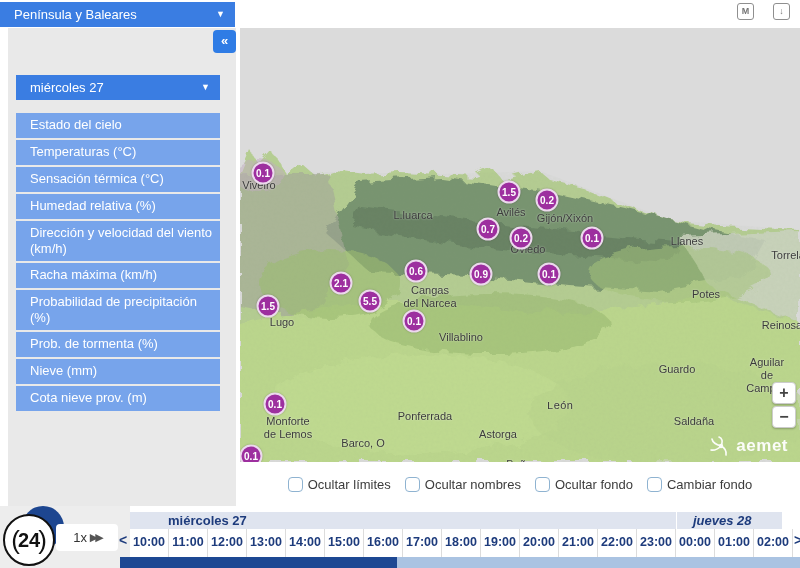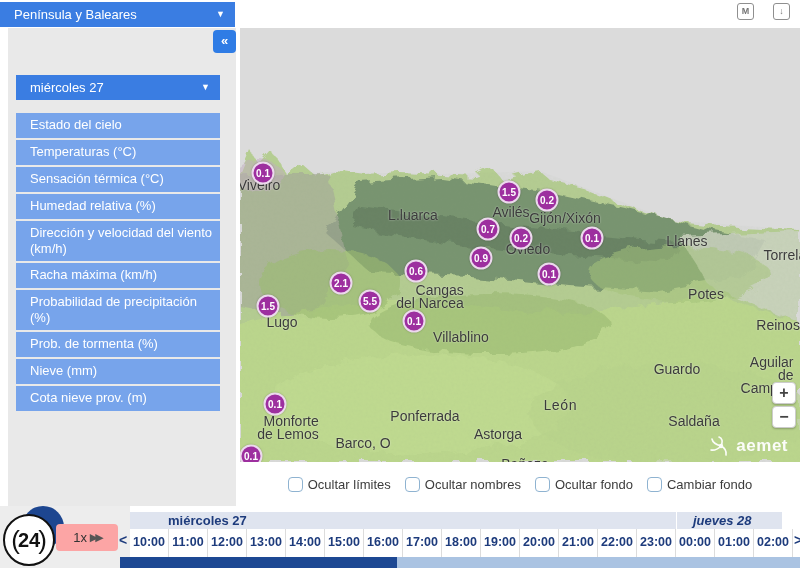--- a/index.html
+++ b/index.html
@@ -24,22 +24,22 @@
     font-size:13px; line-height:25px; padding:0 14px; cursor:pointer; }
   .day-dd .chev { position:absolute; right:10px; top:0; font-size:9px; line-height:25px; }
   .menu { position:absolute; left:8px; top:85px; width:204px; }
   .menu-item { width:204px; min-height:25px; background:#77a4eb; color:#fff; font-size:13px;
     padding:4px 0 4px 14px; line-height:16px; margin-bottom:2px; cursor:pointer; }
   .menu-item.selected { background:#2b77e8; }
 
   
   .map { position:absolute; left:240px; top:24px; width:560px; height:438px; background:#dbdbdb; overflow:hidden; z-index:1; }
   .map svg.terrain { position:absolute; left:0; top:0; }
-  .map-label { position:absolute; transform:translate(-50%,-50%); color:#3b3b3b; font-size:14px;
-    white-space:pre-line; text-align:right; line-height:13px; text-shadow:0 0 2px rgba(255,255,255,.6); }
+  .map-label { position:absolute; transform:translate(-50%,-50%); color:#3b3b3b; font-size:11px;
+    white-space:pre-line; text-align:center; line-height:13px; text-shadow:0 0 2px rgba(255,255,255,.6); }
   .badge { position:absolute; transform:translate(-50%,-50%); width:23px; height:23px; border-radius:50%;
     background:#9d2f9f; border:2px solid #ecd9ed; color:#fff; font-size:10px; font-weight:bold;
     text-align:center; line-height:19px; box-shadow:0 0 2px rgba(0,0,0,.25); cursor:pointer; }
   .zoom-ctrl { position:absolute; right:4px; top:358px; width:24px; }
   .zoom-btn { width:24px; height:22px; background:#fff; border:1px solid #ccc; border-radius:4px;
     font-size:16px; font-weight:bold; color:#444; text-align:center; line-height:20px; margin-bottom:2px;
     box-shadow:0 1px 2px rgba(0,0,0,.25); cursor:pointer; }
   .aemet-logo { position:absolute; right:12px; top:412px; color:#fff; opacity:.95; display:flex; align-items:center; }
   .aemet-logo .word { font-size:17px; font-weight:bold; letter-spacing:.5px; }
   .aemet-logo svg { margin-right:4px; }
@@ -52,21 +52,21 @@
   .opt .txt { font-size:13px; color:#3c3c3c; }
 
   
   .bottombar { position:absolute; left:0; top:506px; width:800px; height:62px; background:#fff; z-index:6; }
   .play-zone { position:absolute; left:0; top:0; width:130px; height:62px; background:#ededed; }
   .play-circle { position:absolute; left:22px; top:0px; width:42px; height:42px; border-radius:50%; background:#1d4690; cursor:pointer; }
   .logo24 { position:absolute; left:3px; top:8px; width:52px; height:52px; border-radius:50%; background:#fff;
     border:2.5px solid #111; display:flex; align-items:center; justify-content:center;
     font-weight:bold; font-size:20px; color:#111; }
   .logo24 .paren { font-weight:normal; font-size:26px; margin:0 -2px; line-height:1; }
-  .speed-box { position:absolute; left:56px; top:18px; width:62px; height:27px; background:#fca5a5; border-radius:4px;
+  .speed-box { position:absolute; left:56px; top:18px; width:62px; height:27px; background:#ffffff; border-radius:4px;
     display:flex; align-items:center; justify-content:space-around; padding:0 16px; }
   .speed-box .speed { font-size:13px; color:#333; cursor:pointer; }
   .speed-box .ff { font-size:11px; color:#555; letter-spacing:-3px; cursor:pointer; }
   .tl-arrow { position:absolute; top:26px; font-size:14px; font-weight:bold; color:#1d3b7c; cursor:pointer; }
 
   .timeline { position:absolute; left:130px; top:6px; width:663px; }
   .tl-days { display:flex; height:17px; }
   .tl-day { background:#dfe4ef; color:#1d3b7c; font-weight:bold; font-size:13px; line-height:17px; }
   .tl-day + .tl-day { border-left:1px solid #fff; }
   .tl-hours { display:flex; height:27px; background:#fff; }
@@ -173,21 +173,21 @@
         <span class="map-label" style="left: 285px; top: 440px;">Bañeza</span>
       </div>
     <div id="map-badges">
         <div class="badge" style="left: 23px; top: 149px;">0.1</div>
         <div class="badge" style="left: 269px; top: 168px;">1.5</div>
         <div class="badge" style="left: 307px; top: 176px;">0.2</div>
         <div class="badge" style="left: 248px; top: 205px;">0.7</div>
         <div class="badge" style="left: 281px; top: 214px;">0.2</div>
         <div class="badge" style="left: 352px; top: 214px;">0.1</div>
         <div class="badge" style="left: 176px; top: 247px;">0.6</div>
-        <div class="badge" style="left: 241px; top: 234px;">0.9</div>
+        <div class="badge" style="left: 241px; top: 250px;">0.9</div>
         <div class="badge" style="left: 309px; top: 250px;">0.1</div>
         <div class="badge" style="left: 101px; top: 259px;">2.1</div>
         <div class="badge" style="left: 130px; top: 277px;">5.5</div>
         <div class="badge" style="left: 28px; top: 282px;">1.5</div>
         <div class="badge" style="left: 174px; top: 297px;">0.1</div>
         <div class="badge" style="left: 35px; top: 380px;">0.1</div>
         <div class="badge" style="left: 11px; top: 432px;">0.1</div>
       </div>
 
     <div class="zoom-ctrl">

